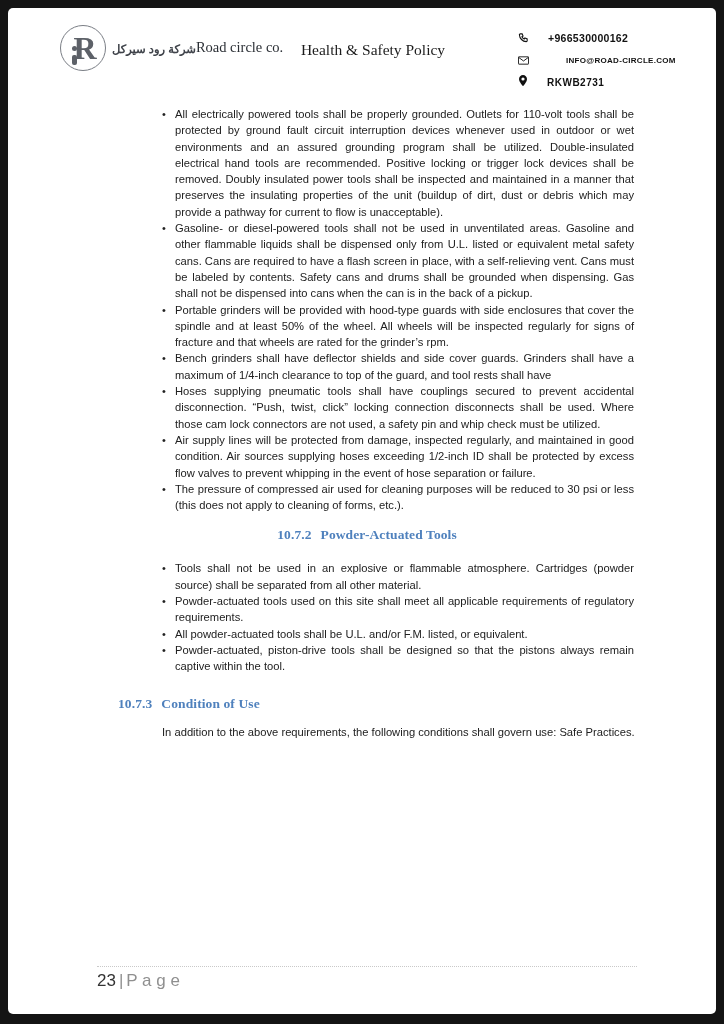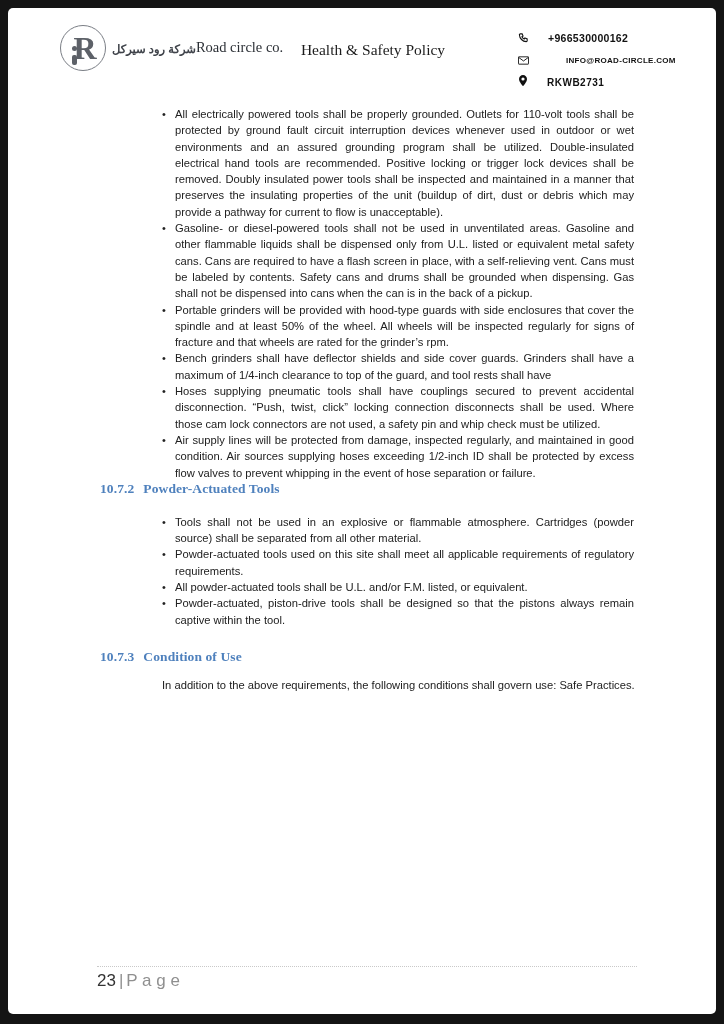--- a/index.html
+++ b/index.html
@@ -48,22 +48,22 @@
   }
   ul.bullets li::before {
     content:"•"; position:absolute; left:-13px; top:0;
     font-size:11px; color:#212121;
   }
   .section-heading {
     font-family:"Liberation Serif", serif; font-weight:bold;
     font-size:13.5px; color:#4f81bd; letter-spacing:0.1px;
   }
   .section-heading .sec-num { margin-right:9px; }
-  .h-10-7-2 { margin-top:0; margin-bottom:17px; }
-  .h-10-7-3 { margin-top:21px; margin-bottom:12px; }
+  .h-10-7-2 { margin-top:14px; margin-bottom:17px;text-align:center; }
+  .h-10-7-3 { margin-top:21px; margin-bottom:12px;margin-left:18px; }
   .plain-para {
     margin-left:62px; width:489px; text-align:justify;
     font-size:11.2px; line-height:16.3px;
   }
 
   
   .footer {
     position:absolute; left:89px; top:958px; width:540px;
     border-top:1px dotted #c9c9c9; padding-top:4px;
     text-align:left; font-size:17px;
@@ -124,20 +124,21 @@
 
   <div class="content">
 
     <ul class="bullets">
         <li>All electrically powered tools shall be properly grounded. Outlets for 110-volt tools shall be protected by ground fault circuit interruption devices whenever used in outdoor or wet environments and an assured grounding program shall be utilized. Double-insulated electrical hand tools are recommended. Positive locking or trigger lock devices shall be removed. Doubly insulated power tools shall be inspected and maintained in a manner that preserves the insulating properties of the unit (buildup of dirt, dust or debris which may provide a pathway for current to flow is unacceptable).</li>
         <li>Gasoline- or diesel-powered tools shall not be used in unventilated areas. Gasoline and other flammable liquids shall be dispensed only from U.L. listed or equivalent metal safety cans. Cans are required to have a flash screen in place, with a self-relieving vent. Cans must be labeled by contents. Safety cans and drums shall be grounded when dispensing. Gas shall not be dispensed into cans when the can is in the back of a pickup.</li>
         <li>Portable grinders will be provided with hood-type guards with side enclosures that cover the spindle and at least 50% of the wheel. All wheels will be inspected regularly for signs of fracture and that wheels are rated for the grinder’s rpm.</li>
         <li>Bench grinders shall have deflector shields and side cover guards. Grinders shall have a maximum of 1/4-inch clearance to top of the guard, and tool rests shall have</li>
         <li>Hoses supplying pneumatic tools shall have couplings secured to prevent accidental disconnection. “Push, twist, click” locking connection disconnects shall be used. Where those cam lock connectors are not used, a safety pin and whip check must be utilized.</li>
         <li>Air supply lines will be protected from damage, inspected regularly, and maintained in good condition. Air sources supplying hoses exceeding 1/2-inch ID shall be protected by excess flow valves to prevent whipping in the event of hose separation or failure.</li>
+        <li>The pressure of compressed air used for cleaning purposes will be reduced to 30 psi or less (this does not apply to cleaning of forms, etc.).</li>
       </ul>
 
     <div class="section-heading h-10-7-2">
       <span class="sec-num">10.7.2</span><span>Powder-Actuated Tools</span>
     </div>
 
     <ul class="bullets">
         <li>Tools shall not be used in an explosive or flammable atmosphere. Cartridges (powder source) shall be separated from all other material.</li>
         <li>Powder-actuated tools used on this site shall meet all applicable requirements of regulatory requirements.</li>
         <li>All powder-actuated tools shall be U.L. and/or F.M. listed, or equivalent.</li>

